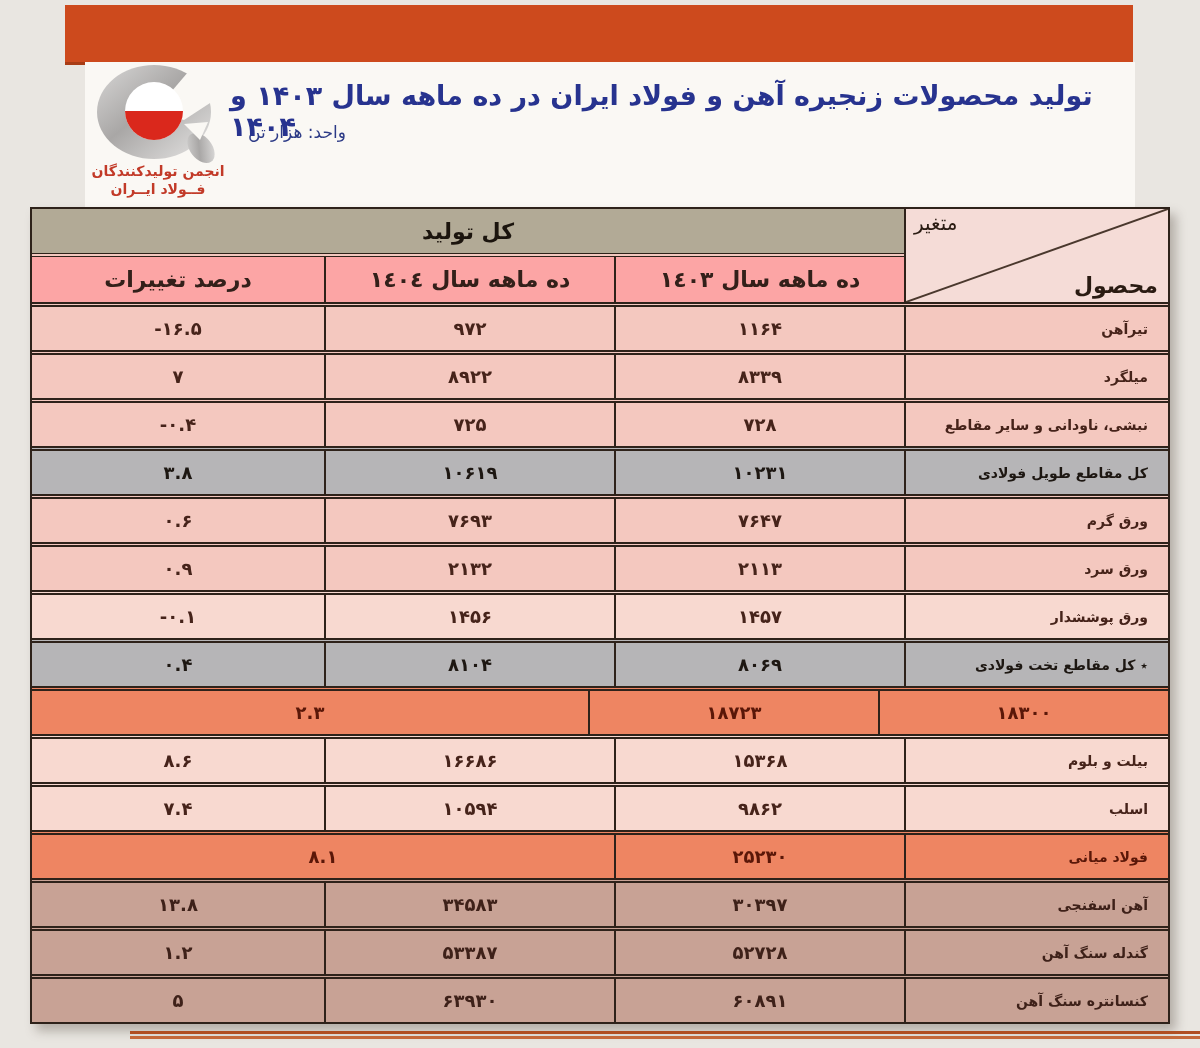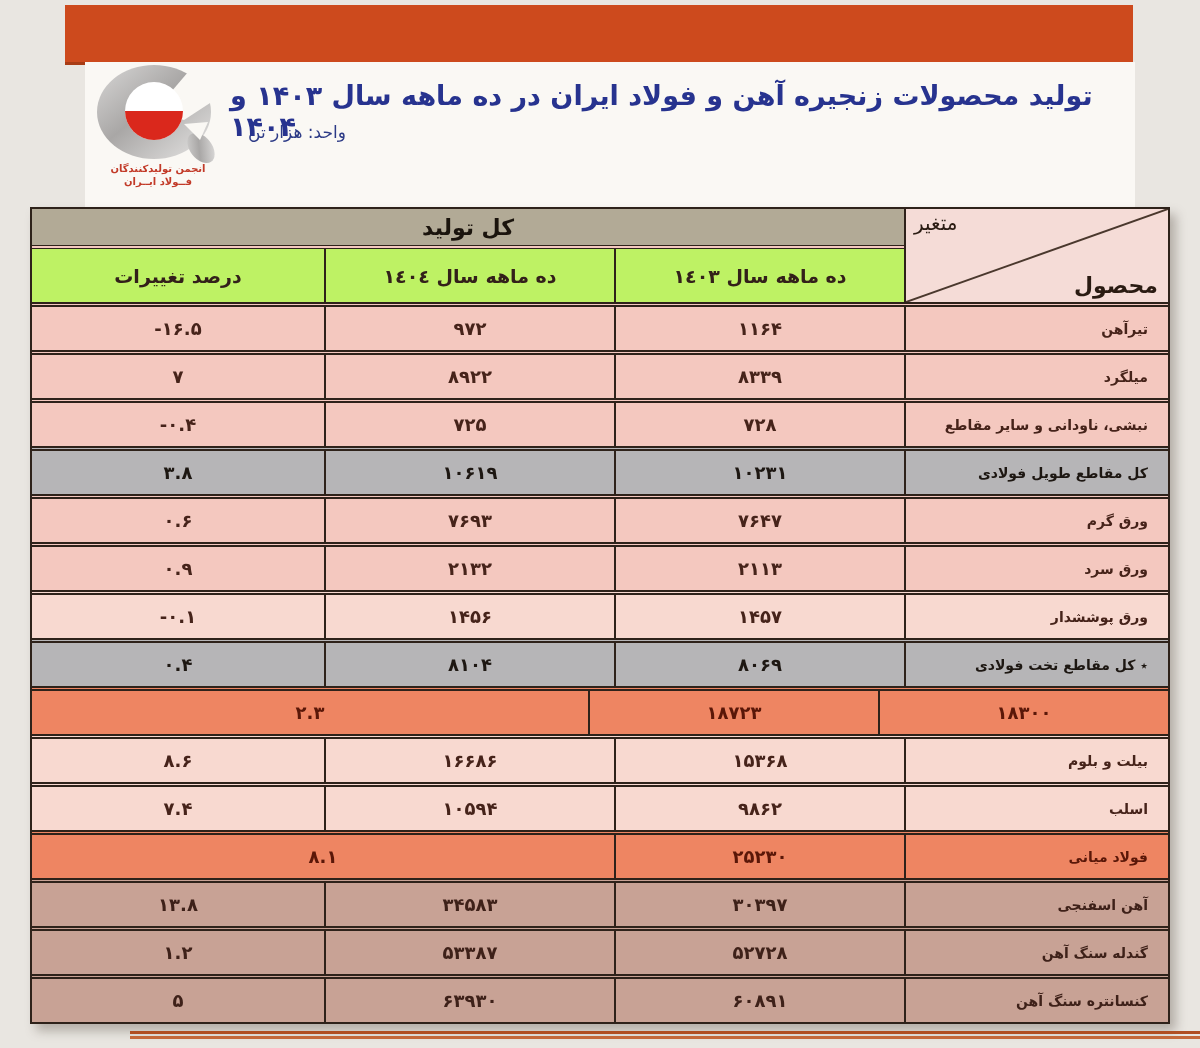--- a/index.html
+++ b/index.html
@@ -9,36 +9,36 @@
   
   .top-bar{position:absolute;left:65px;top:5px;width:1068px;height:57px;
     background:#cd4a1d;border-bottom:3px solid #a83c15;}
   .header-panel{position:absolute;left:85px;top:62px;width:1050px;height:145px;background:#faf8f4;}
   .page-title{position:absolute;top:80px;right:70px;width:900px;text-align:left;
     color:#27338f;font-size:27px;font-weight:bold;direction:rtl;letter-spacing:0;}
   .unit-label{position:absolute;left:248px;top:122px;color:#2c3a86;font-size:17px;
     font-weight:normal;direction:rtl;}
   .logo{position:absolute;left:88px;top:64px;}
   .logo-text{position:absolute;left:76px;top:163px;width:164px;text-align:center;
-    color:#c23a28;font-weight:bold;font-size:10px;line-height:1.25;direction:rtl;}
+    color:#c23a28;font-weight:bold;font-size:14px;line-height:1.25;direction:rtl;}
 
   
   .table-wrap{position:absolute;left:30px;top:207px;width:1140px;box-sizing:border-box;
     border:2px solid #2e221a;background:#f4c8bf;
     box-shadow:6px 7px 10px rgba(100,90,80,.40);}
   .thead{display:flex;direction:rtl;height:93px;}
   .corner{flex:0 0 264px;position:relative;background:#f5dcd7;border-left:2px solid #2e221a;box-sizing:border-box;}
   .corner .diag{position:absolute;inset:0;width:100%;height:100%;}
   .c-top{position:absolute;left:8px;top:2px;font-size:20px;font-weight:normal;color:#2a1b12;}
   .c-bot{position:absolute;right:10px;bottom:4px;font-size:22px;font-weight:bold;color:#2a1b12;}
   .hleft{flex:1;display:flex;flex-direction:column;}
-  .groupcell{height:36px;background:#b2aa96;display:flex;align-items:center;justify-content:center;
+  .groupcell{height:44px;background:#b2aa96;display:flex;align-items:center;justify-content:center;
     font-size:22px;font-weight:bold;color:#1b140d;}
   .subrow{flex:1;display:flex;direction:rtl;border-top:4px double #2e221a;}
-  .subrow .cell{background:#bef264;color:#33201a;font-size:19px;}
+  .subrow .cell{background:#fca5a5;color:#33201a;font-size:22px;}
 
   .cell{display:flex;align-items:center;justify-content:center;box-sizing:border-box;
     border-left:2px solid #2e221a;font-weight:bold;}
   .cell:last-child{border-left:none;}
   .w1{flex:0 0 264px;}
   .w2{flex:0 0 290px;}
   .w3{flex:1;}
 
   .trow{display:flex;direction:rtl;height:48px;border-top:5px double #2e221a;box-sizing:border-box;}
   .trow .product{justify-content:flex-start;padding-right:20px;font-size:14px;}

